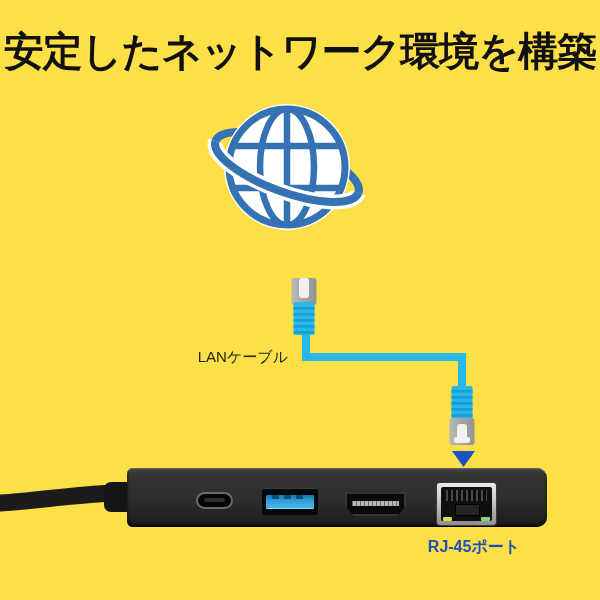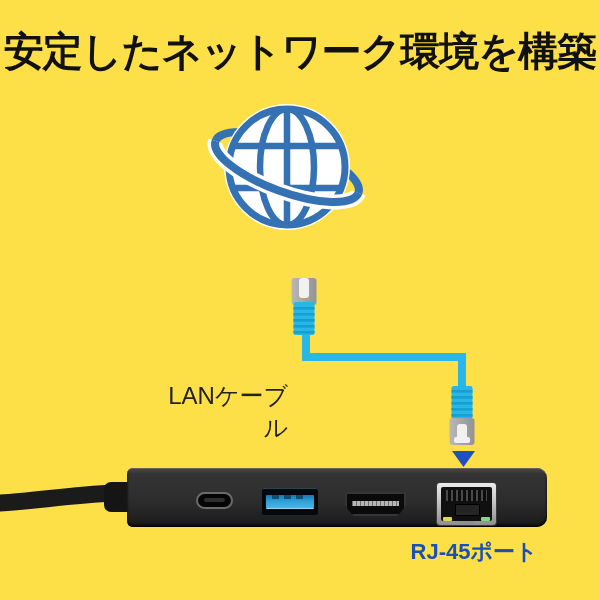--- a/index.html
+++ b/index.html
@@ -5,24 +5,24 @@
   html,body{margin:0;padding:0;background:#fff;}
   .canvas{position:relative;width:600px;height:600px;background:#fde047;overflow:hidden;
           font-family:"Liberation Sans","DejaVu Sans",sans-serif;}
   .abs{position:absolute;}
 
   .headline{left:0;top:24px;width:600px;text-align:center;
             font-size:40px;font-weight:800;letter-spacing:-1px;color:#111;}
 
   .net-label{left:0;top:239px;width:600px;text-align:center;font-size:17px;color:#222;}
 
-  .lan-label{left:150px;top:348px;width:138px;text-align:right;font-size:24px;color:#222;margin-top:32px;}
+  .lan-label{left:150px;top:348px;width:138px;text-align:right;font-size:15px;color:#222;}
 
   .rj45-label{left:404px;top:537px;width:140px;text-align:center;
-              font-size:22px;font-weight:800;color:#1b50b8;letter-spacing:0px;}
+              font-size:16px;font-weight:800;color:#1b50b8;letter-spacing:0px;}
 
   
   .device-body{left:127px;top:468px;width:420px;height:59px;
                background:linear-gradient(180deg,#4a4a4a 0%,#343434 10%,#2d2d2d 55%,#1a1a1a 100%);
                border-radius:6px 10px 10px 6px;
                box-shadow:inset 0 1px 0 #616161, inset 0 -2px 3px #000;}
   .strain-relief{left:104px;top:482px;width:30px;height:30px;background:#151515;border-radius:7px;}
 
   .usbc{left:69px;top:24px;width:37px;height:17px;box-sizing:border-box;
         background:#050505;border:2px solid #6b6b6b;border-radius:9px;}

